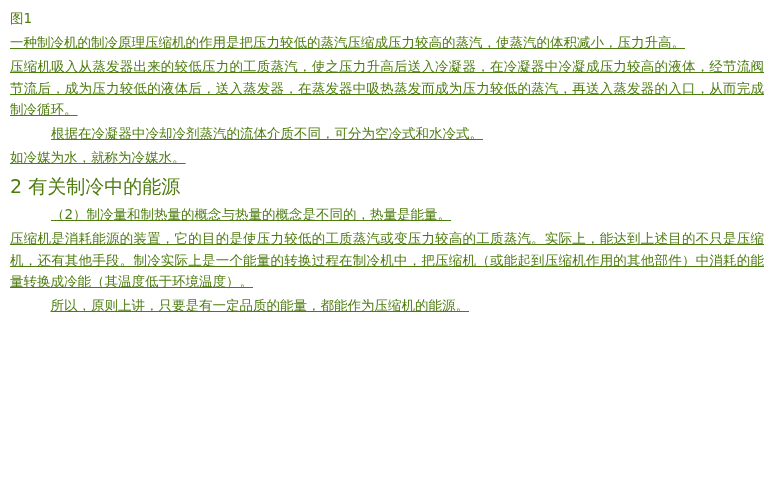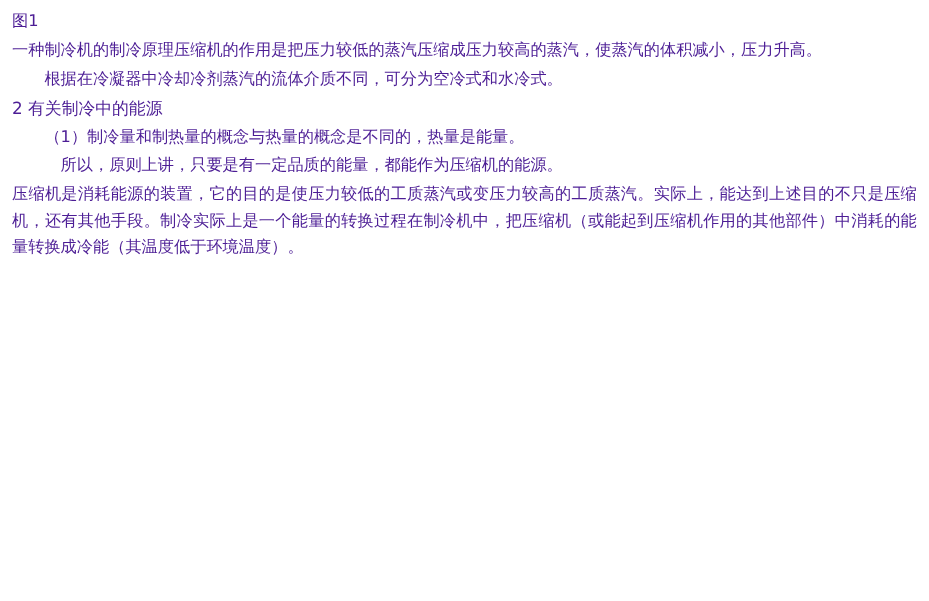--- a/index.html
+++ b/index.html
@@ -11,49 +11,53 @@
     width: 774px;
     height: 501px;
     overflow: hidden;
     font-family: "DejaVu Sans", "Liberation Sans", sans-serif;
   }
   #doc {
     box-sizing: border-box;
     width: 774px;
     height: 501px;
     padding: 8px 10px 0 10px;
-    color: #4c1d95;
+    color: #4d7c0f;
     font-size: 13.5px;
     line-height: 1.62;
   }
   .para {
     margin: 0 0 2px 0;
     text-align: justify;
     text-justify: inter-ideograph;
     word-break: break-all;
+    text-decoration: underline;
   }
   .indent {
     text-indent: 2em;
+    margin-left: 14px;
   }
   .indent3 {
     text-indent: 3em;
   }
   .fig-label {
     margin: 0 0 2px 0;
     font-size: 13.5px;
   }
   .heading {
     margin: 0 0 2px 0;
-    font-size: 14px;
+    font-size: 19px;
   }
 </style>
 </head>
 <body>
 
 <div id="doc">
   <div class="fig-label">图1</div>
   <p class="para">一种制冷机的制冷原理压缩机的作用是把压力较低的蒸汽压缩成压力较高的蒸汽，使蒸汽的体积减小，压力升高。</p>
+  <p class="para">压缩机吸入从蒸发器出来的较低压力的工质蒸汽，使之压力升高后送入冷凝器，在冷凝器中冷凝成压力较高的液体，经节流阀节流后，成为压力较低的液体后，送入蒸发器，在蒸发器中吸热蒸发而成为压力较低的蒸汽，再送入蒸发器的入口，从而完成制冷循环。</p>
   <p class="para indent">根据在冷凝器中冷却冷剂蒸汽的流体介质不同，可分为空冷式和水冷式。</p>
+  <p class="para">如冷媒为水，就称为冷媒水。</p>
   <p class="heading">2 有关制冷中的能源</p>
-  <p class="para indent">（1）制冷量和制热量的概念与热量的概念是不同的，热量是能量。</p>
+  <p class="para indent">（2）制冷量和制热量的概念与热量的概念是不同的，热量是能量。</p>
+  <p class="para">压缩机是消耗能源的装置，它的目的是使压力较低的工质蒸汽或变压力较高的工质蒸汽。实际上，能达到上述目的不只是压缩机，还有其他手段。制冷实际上是一个能量的转换过程在制冷机中，把压缩机（或能起到压缩机作用的其他部件）中消耗的能量转换成冷能（其温度低于环境温度）。</p>
   <p class="para indent3">所以，原则上讲，只要是有一定品质的能量，都能作为压缩机的能源。</p>
-  <p class="para">压缩机是消耗能源的装置，它的目的是使压力较低的工质蒸汽或变压力较高的工质蒸汽。实际上，能达到上述目的不只是压缩机，还有其他手段。制冷实际上是一个能量的转换过程在制冷机中，把压缩机（或能起到压缩机作用的其他部件）中消耗的能量转换成冷能（其温度低于环境温度）。</p>
 </div>
 
 </body></html>

